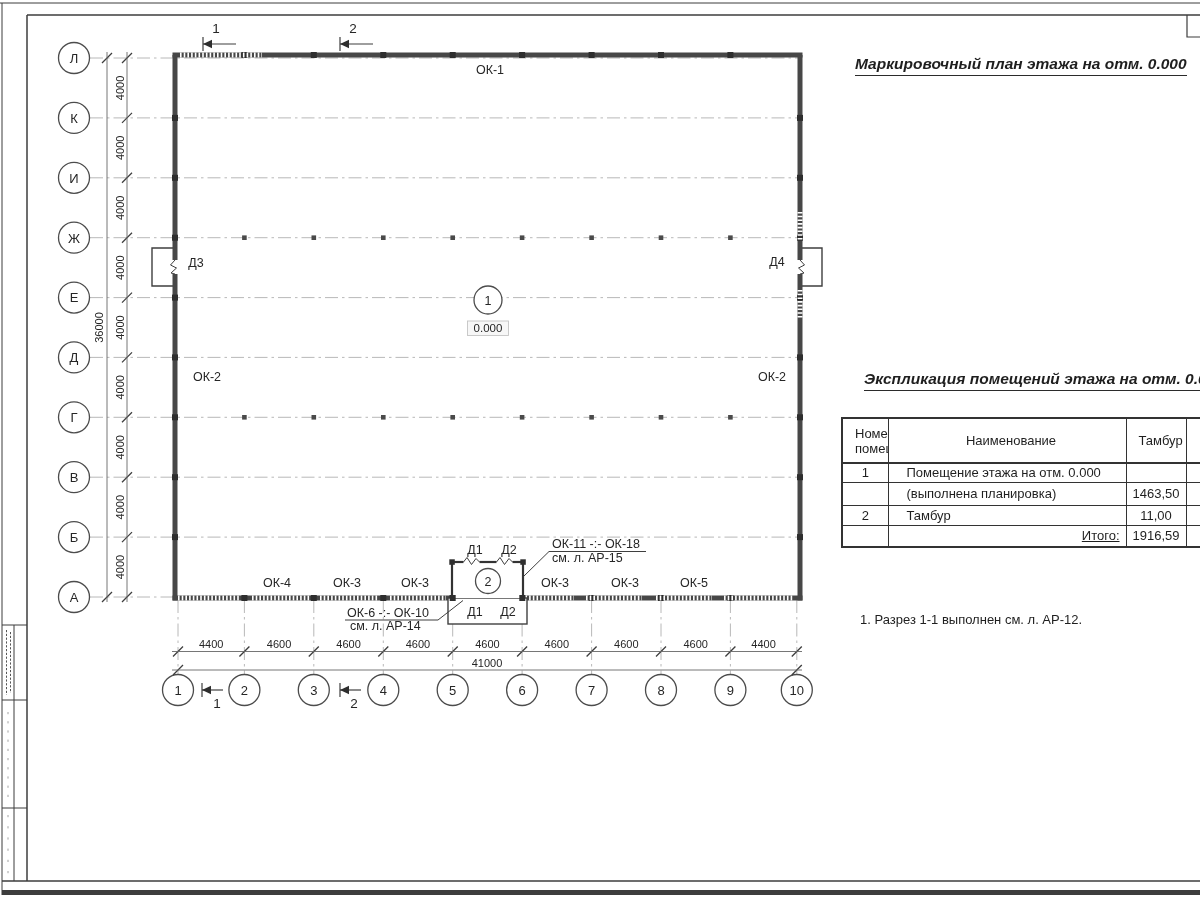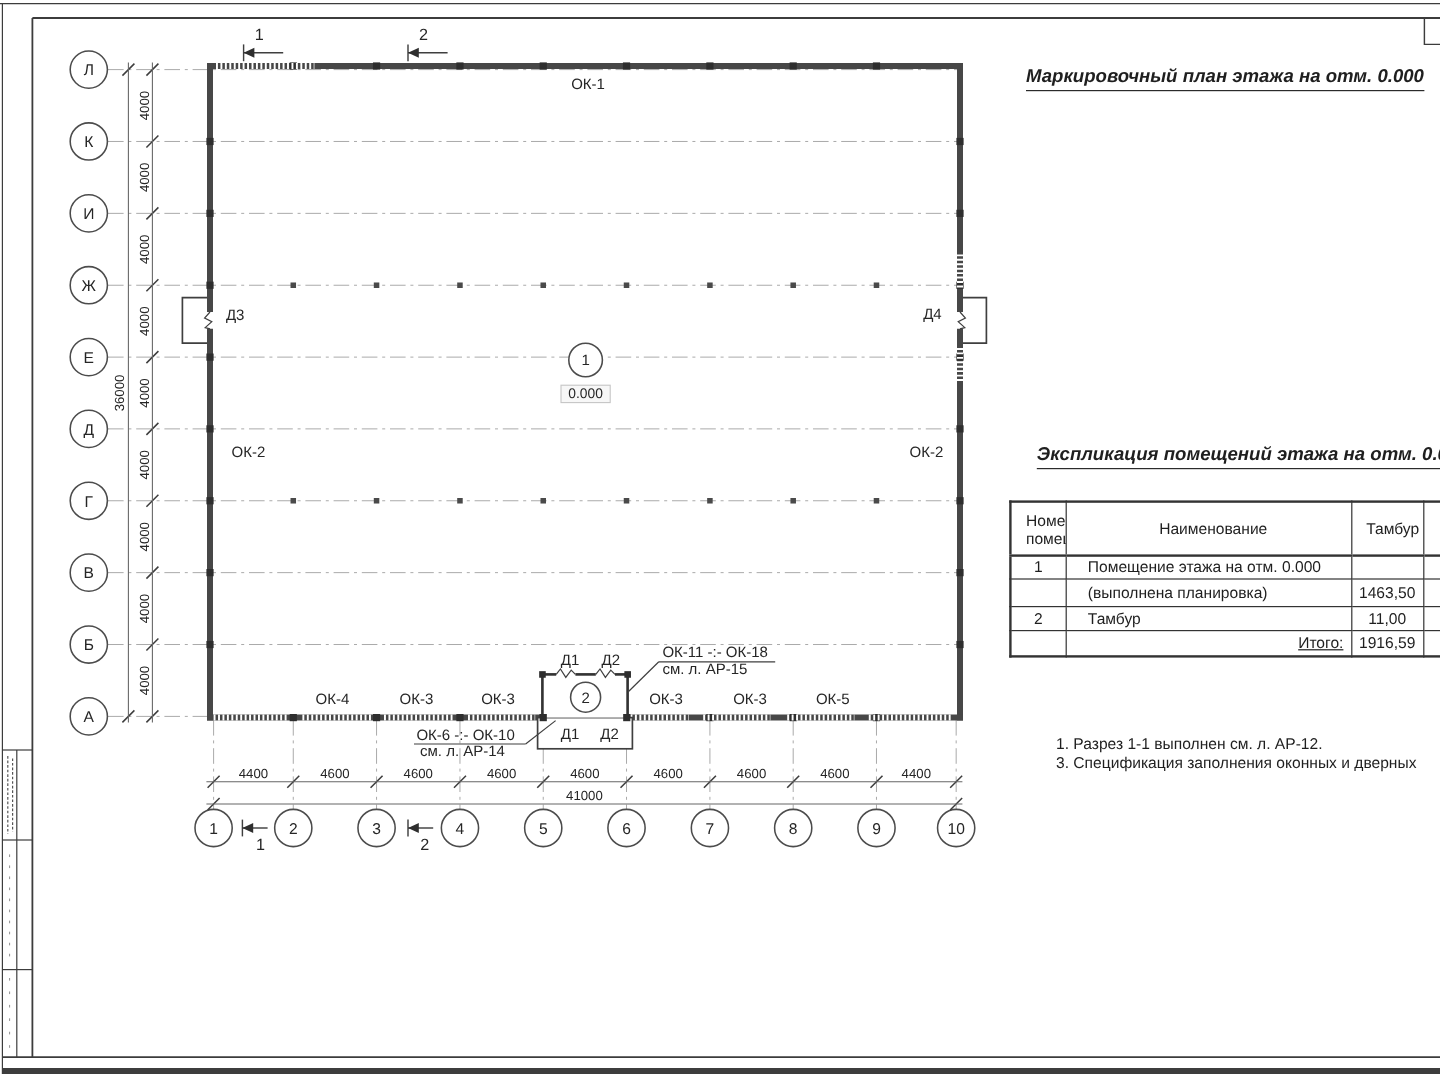--- a/index.html
+++ b/index.html
@@ -26,21 +26,21 @@
                color:#1f1f1f;border-bottom:1.5px solid #2b2b2b;padding-bottom:2px;white-space:nowrap;}
   #expl{position:absolute;left:841px;top:417px;border-collapse:collapse;table-layout:fixed;
         width:389px;font-size:13px;color:#1f1f1f;border:2px solid #333;}
   #expl td{border:1px solid #333;padding:0 4px;overflow:hidden;white-space:nowrap;vertical-align:middle;}
   #expl .hdr td{text-align:center;border-bottom:2px solid #333;line-height:15px;padding-left:12px;}
   #expl .c-num{text-align:center;}
   #expl .c-name{text-align:left;padding-left:18px;}
   #expl .c-area{text-align:center;}
   #expl .r-total .c-name{text-align:right;padding-right:6px;text-decoration:underline;}
   #expl .c-cat{text-align:left;padding-left:5px;}
-  #notes{position:absolute;left:880px;top:612px;width:318px;font-size:13px;line-height:16.2px;
+  #notes{position:absolute;left:860px;top:612px;width:318px;font-size:13px;line-height:16.2px;
          color:#1f1f1f;white-space:nowrap;}
   #notes .indent{padding-left:21px;}
 </style>
 </head>
 <body>
 
 <div id="sheet">
 
 <svg id="plan-svg" width="1200" height="900" viewBox="0 0 1200 900">
 
@@ -385,16 +385,15 @@
     <td class="c-num"></td>
     <td class="c-name">Итого:</td>
     <td class="c-area">1916,59</td>
     <td></td>
   </tr>
 </tbody>
     </table>
 
 <div id="notes">
   <div>1. Разрез 1-1 выполнен см. л. АР-12.</div>
-  <div>3. Спецификация заполнения оконных и дверных</div>
 </div>
 
 </div>
 
 </body></html>

